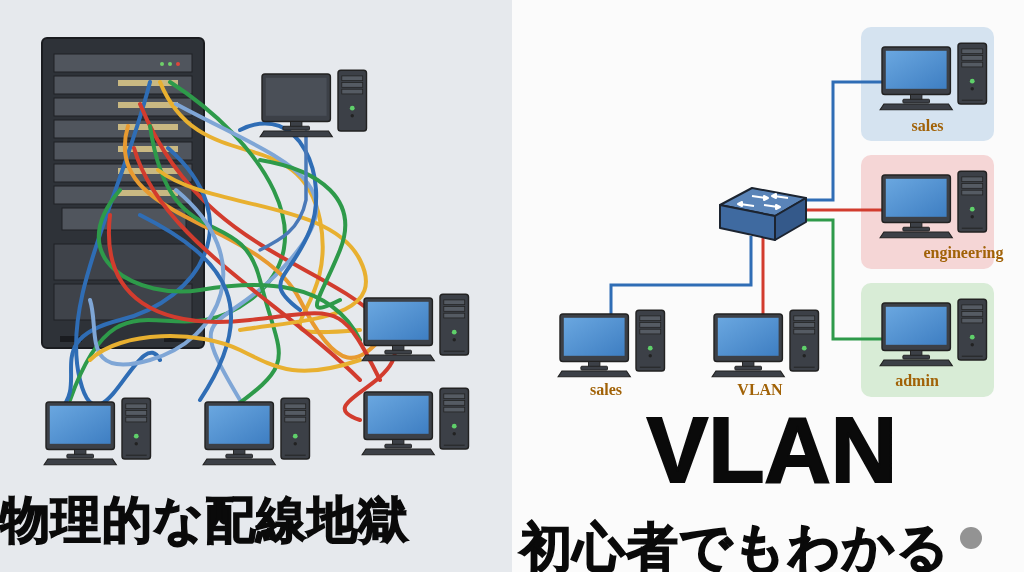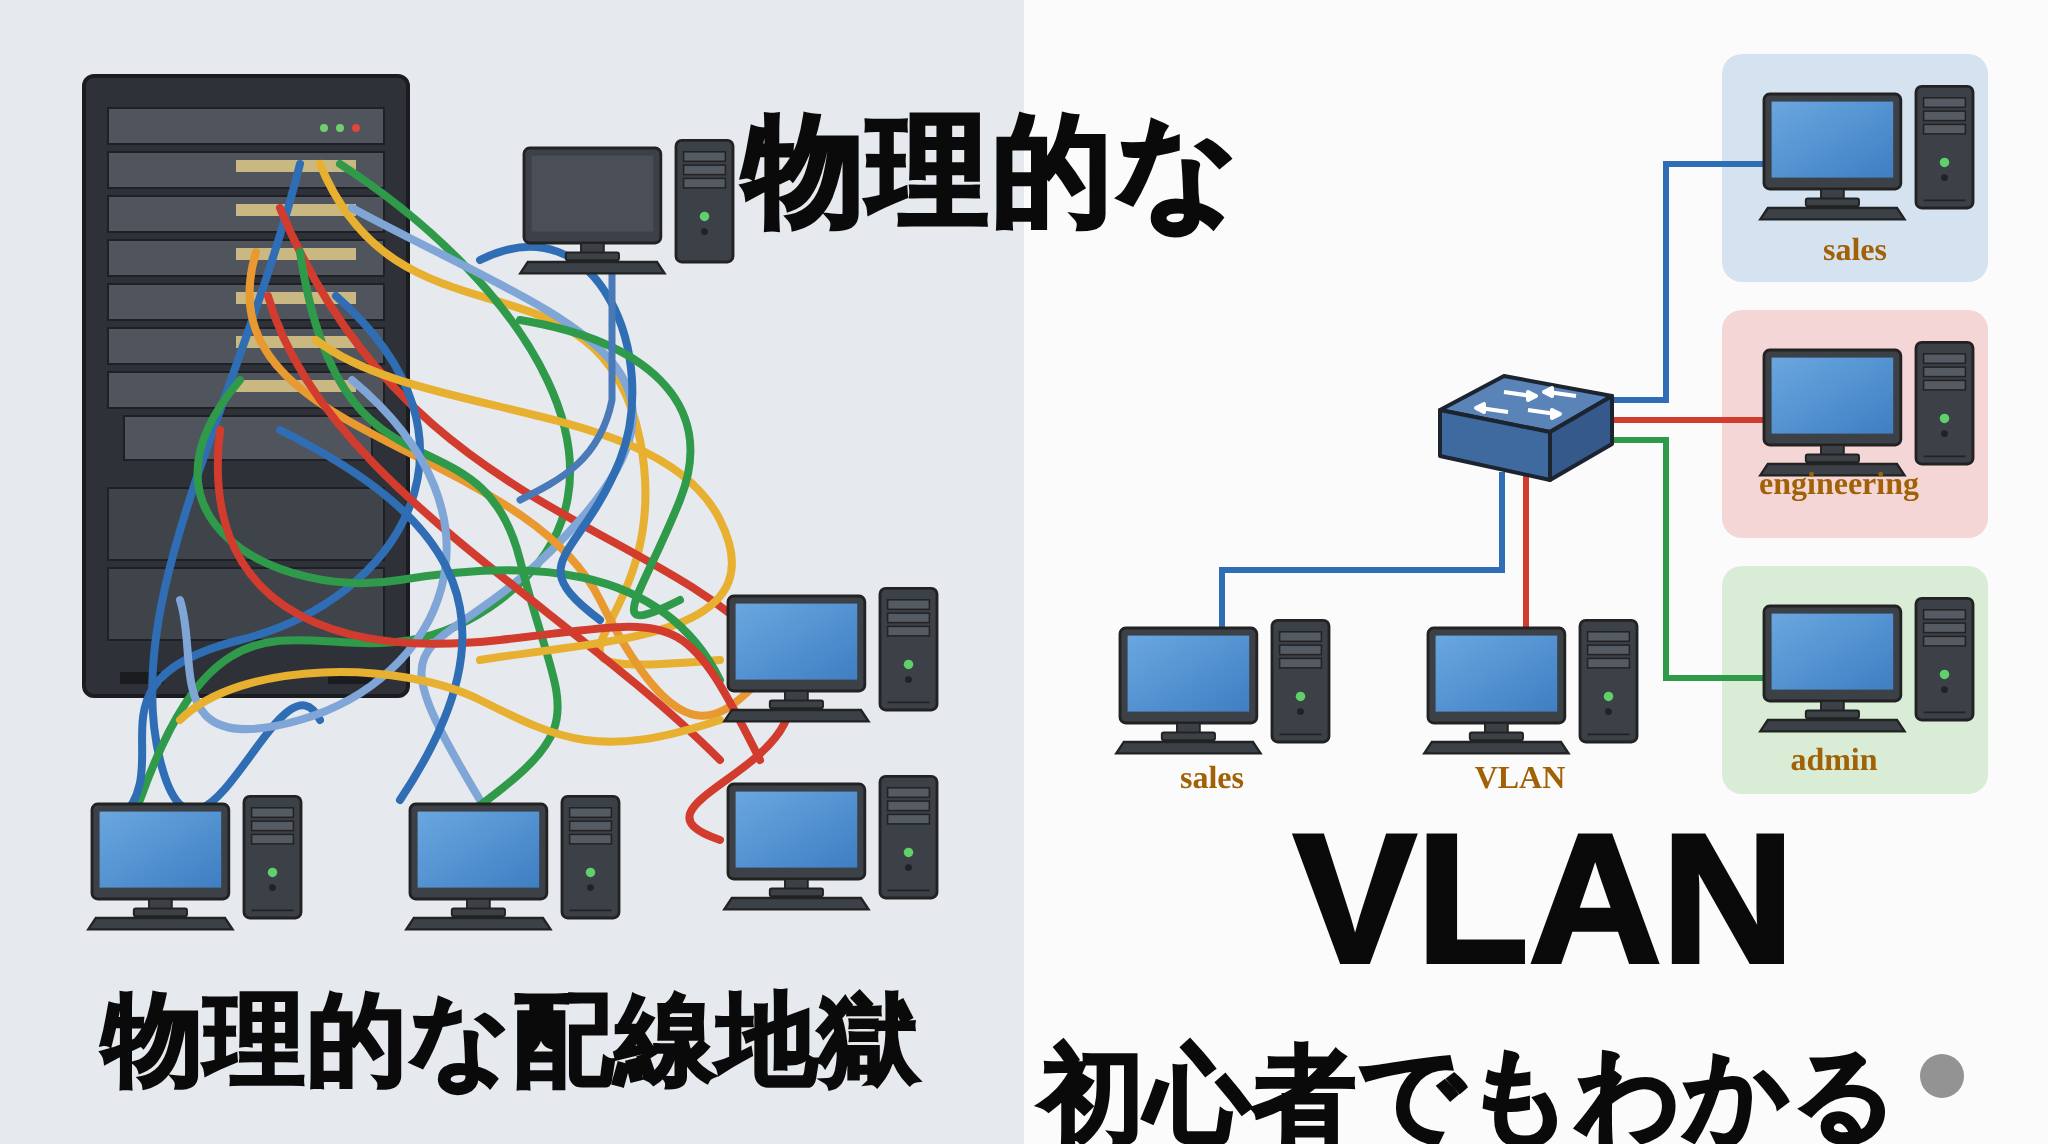--- a/index.html
+++ b/index.html
@@ -2,21 +2,21 @@
 <html><head>
   <meta charset="utf-8">
   <style>
     html, body { margin: 0; padding: 0; }
     body { width: 1024px; height: 572px; position: relative; overflow: hidden; background: #fafafa; font-family: "DejaVu Sans", sans-serif; }
     .left-panel { position: absolute; left: 0; top: 0; width: 512px; height: 572px; background: #e6e9ed; }
     .right-panel { position: absolute; left: 512px; top: 0; width: 512px; height: 572px; background: #fbfbfb; }
     svg.scene { position: absolute; left: 0; top: 0; }
     .headline { position: absolute; left: 372px; top: 52px; font-weight: 900; font-size: 60px; line-height: 69px; color: #0a0a0a; letter-spacing: 2px; -webkit-text-stroke: 2px #0a0a0a; }
     .headline div { white-space: nowrap; }
-    .caption-left { position: absolute; left: 0; width: 512px; top: 487px; text-align: center; font-weight: 900; font-size: 50px; color: #0a0a0a; -webkit-text-stroke: 1.5px #0a0a0a; letter-spacing: 1px; }
+    .caption-left { position: absolute; left: 0; width: 512px; top: 487px; text-align: left; font-weight: 900; font-size: 50px; color: #0a0a0a; -webkit-text-stroke: 1.5px #0a0a0a; letter-spacing: 1px; }
     .vlan-title { position: absolute; left: 520px; width: 504px; top: 400px; text-align: center; font-family: "Liberation Sans", sans-serif; font-weight: 700; font-size: 92px; line-height: 100px; color: #0a0a0a; -webkit-text-stroke: 2px #0a0a0a; }
     .vlan-sub { position: absolute; left: 520px; width: 504px; top: 513px; text-align: left; font-weight: 900; font-size: 52px; color: #0a0a0a; -webkit-text-stroke: 1.5px #0a0a0a; letter-spacing: 1px; }
     .pc-label { position: absolute; font-family: Liberation Serif, serif; font-weight: 700; font-size: 16px; color: #a16207; text-align: center; }
     .group-box { position: absolute; border-radius: 10px; }
     .scroll-dot { position: absolute; left: 960px; top: 527px; width: 22px; height: 22px; border-radius: 50%; background: #8a8a8a; opacity: 0.9; }
   </style>
 </head>
 <body>
 
 <div class="left-panel"></div>
@@ -162,25 +162,24 @@
     </g>
   <g>
       <use href="#pc" transform="translate(560,314) scale(0.95)"></use>
     </g>
   <g>
       <use href="#pc" transform="translate(714,314) scale(0.95)"></use>
     </g>
 </svg>
 
 <div class="pc-label" style="left:861px;top:117px;width:133px;">sales</div>
-<div class="pc-label" style="left:861px;top:234px;width:117px;">engineering</div>
+<div class="pc-label" style="left:861px;top:244px;width:117px;padding-left:44px;">engineering</div>
 <div class="pc-label" style="left:861px;top:372px;width:112px;">admin</div>
 <div class="pc-label" style="left:556px;top:381px;width:100px;">sales</div>
 <div class="pc-label" style="left:710px;top:381px;width:100px;">VLAN</div>
 
 <div class="headline">
-  <div>物理的な</div>
 </div>
 
 <div class="caption-left">物理的な配線地獄</div>
 <div class="vlan-title">VLAN</div>
 <div class="vlan-sub">初心者でもわかる</div>
 <div class="scroll-dot" style="z-index:-0;mix-blend-mode:multiply;"></div>
 
 </body></html>

